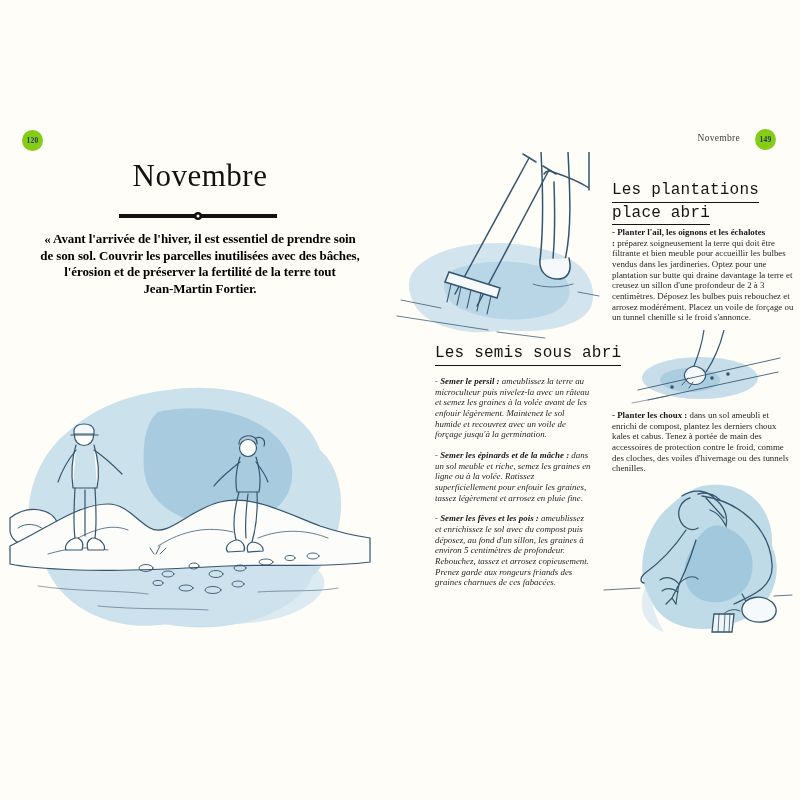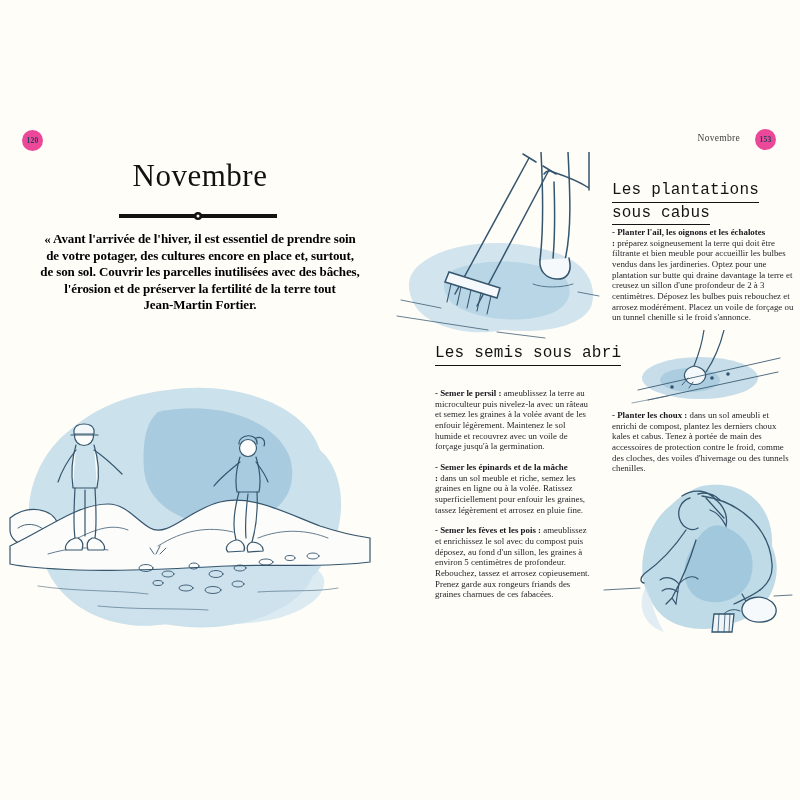--- a/index.html
+++ b/index.html
@@ -6,21 +6,21 @@
   body{
     width:800px;height:800px;position:relative;overflow:hidden;
     background:#fffdf8;
     font-family:"Liberation Serif","DejaVu Serif",serif;
     color:#1d1d1b;
   }
   .abs{position:absolute;}
   
   .badge{
     width:21px;height:21px;border-radius:50%;
-    background:#ec4899;
+    background:#84cc16;
     display:flex;align-items:center;justify-content:center;
     font-size:7.5px;font-weight:bold;color:#26405d;letter-spacing:.2px;
   }
   
   .chapter-title{
     left:0;top:158px;width:400px;text-align:center;
     font-size:31px;color:#121210;letter-spacing:.5px;
   }
   .divider{
     left:119px;top:214px;width:158px;height:4px;background:#121210;
@@ -64,21 +64,20 @@
 <body>
 
 <div class="abs badge" style="left:22px;top:130px;">120</div>
 
 <h1 class="abs chapter-title" style="margin:0;font-weight:500;">Novembre</h1>
 
 <div class="abs divider"></div>
 
 <div class="abs quote">
   <span>« Avant l'arrivée de l'hiver, il est essentiel de prendre soin</span>
-  <span>de votre potager, des cultures encore en place et, surtout,</span>
   <span>de son sol. Couvrir les parcelles inutilisées avec des bâches,</span>
   <span>l'érosion et de préserver la fertilité de la terre tout</span>
   <span>Jean-Martin Fortier.</span>
 </div>
 
 <svg class="abs" style="left:8px;top:378px;" width="364" height="266" viewBox="0 0 364 266">
   <path d="M160,12 C230,2 298,28 312,72 C344,100 338,165 305,198 C288,238 215,258 158,246 C98,256 42,222 34,175 C8,145 22,82 62,52 C92,26 126,16 160,12 Z" fill="#b7d5e6" opacity="0.72"></path>
   <path d="M150,34 C205,22 268,40 282,80 C292,116 268,142 225,146 C180,150 140,130 136,92 C134,64 138,44 150,34 Z" fill="#7fb2d0" opacity="0.45"></path>
   <path d="M70,190 C130,178 250,178 310,192 C330,210 300,238 250,244 C180,252 100,246 70,228 C56,214 58,198 70,190 Z" fill="#cde2ee" opacity="0.7"></path>
   <g stroke="#35566e" fill="none" stroke-width="1.2" stroke-linecap="round">
@@ -144,32 +143,32 @@
       <path d="M140,132 C150,136 168,136 180,132"></path>
       <path d="M8,148 L48,156 M4,164 L95,178 M104,180 L152,186 M185,140 L206,144"></path>
     </g>
   </g>
 </svg>
 
 <div class="abs sec-heading" style="left:435px;top:342px;">
   <span>Les semis sous abri</span>
 </div>
 
-<div class="abs col" style="left:435px;top:388px;width:156px;">
+<div class="abs col" style="left:435px;top:376px;width:156px;font-style:italic;">
   <p><span class="lead">- Semer le persil :</span><span class="body-txt">ameublissez la terre au microculteur puis nivelez-la avec un râteau et semez les graines à la volée avant de les enfouir légèrement. Maintenez le sol humide et recouvrez avec un voile de forçage jusqu'à la germination.</span></p>
   <p><span class="lead">- Semer les épinards et de la mâche :</span><span class="body-txt">dans un sol meuble et riche, semez les graines en ligne ou à la volée. Ratissez superficiellement pour enfouir les graines, tassez légèrement et arrosez en pluie fine.</span></p>
   <p><span class="lead">- Semer les fèves et les pois :</span><span class="body-txt">ameublissez et enrichissez le sol avec du compost puis déposez, au fond d'un sillon, les graines à environ 5 centimètres de profondeur. Rebouchez, tassez et arrosez copieusement. Prenez garde aux rongeurs friands des graines charnues de ces fabacées.</span></p>
 </div>
 
 <div class="abs running-head">Novembre</div>
-<div class="abs badge" style="left:755px;top:129px;">153</div>
+<div class="abs badge" style="left:755px;top:129px;">149</div>
 
 <div class="abs sec-heading" style="left:612px;top:180px;">
   <span class="l1" style="display:table;">Les plantations</span>
-  <span class="l2">sous cabus</span>
+  <span class="l2">place abri</span>
 </div>
 
 <div class="abs col" style="left:612px;top:227px;width:182px;">
   <p style="margin:0;"><span class="lead">- Planter l'ail, les oignons et les échalotes :</span><span class="body-txt">préparez soigneusement la terre qui doit être filtrante et bien meuble pour accueillir les bulbes vendus dans les jardineries. Optez pour une plantation sur butte qui draine davantage la terre et creusez un sillon d'une profondeur de 2 à 3 centimètres. Déposez les bulbes puis rebouchez et arrosez modérément. Placez un voile de forçage ou un tunnel chenille si le froid s'annonce.</span></p>
 </div>
 
 <svg class="abs" style="left:628px;top:330px;" width="162" height="80" viewBox="0 0 162 80">
   <ellipse cx="72" cy="48" rx="58" ry="21" fill="#b9d6e6" opacity="0.8"></ellipse>
   <ellipse cx="62" cy="50" rx="30" ry="12" fill="#8fbcd4" opacity="0.5"></ellipse>
   <g stroke="#35566e" fill="none" stroke-width="1.2" stroke-linecap="round">

